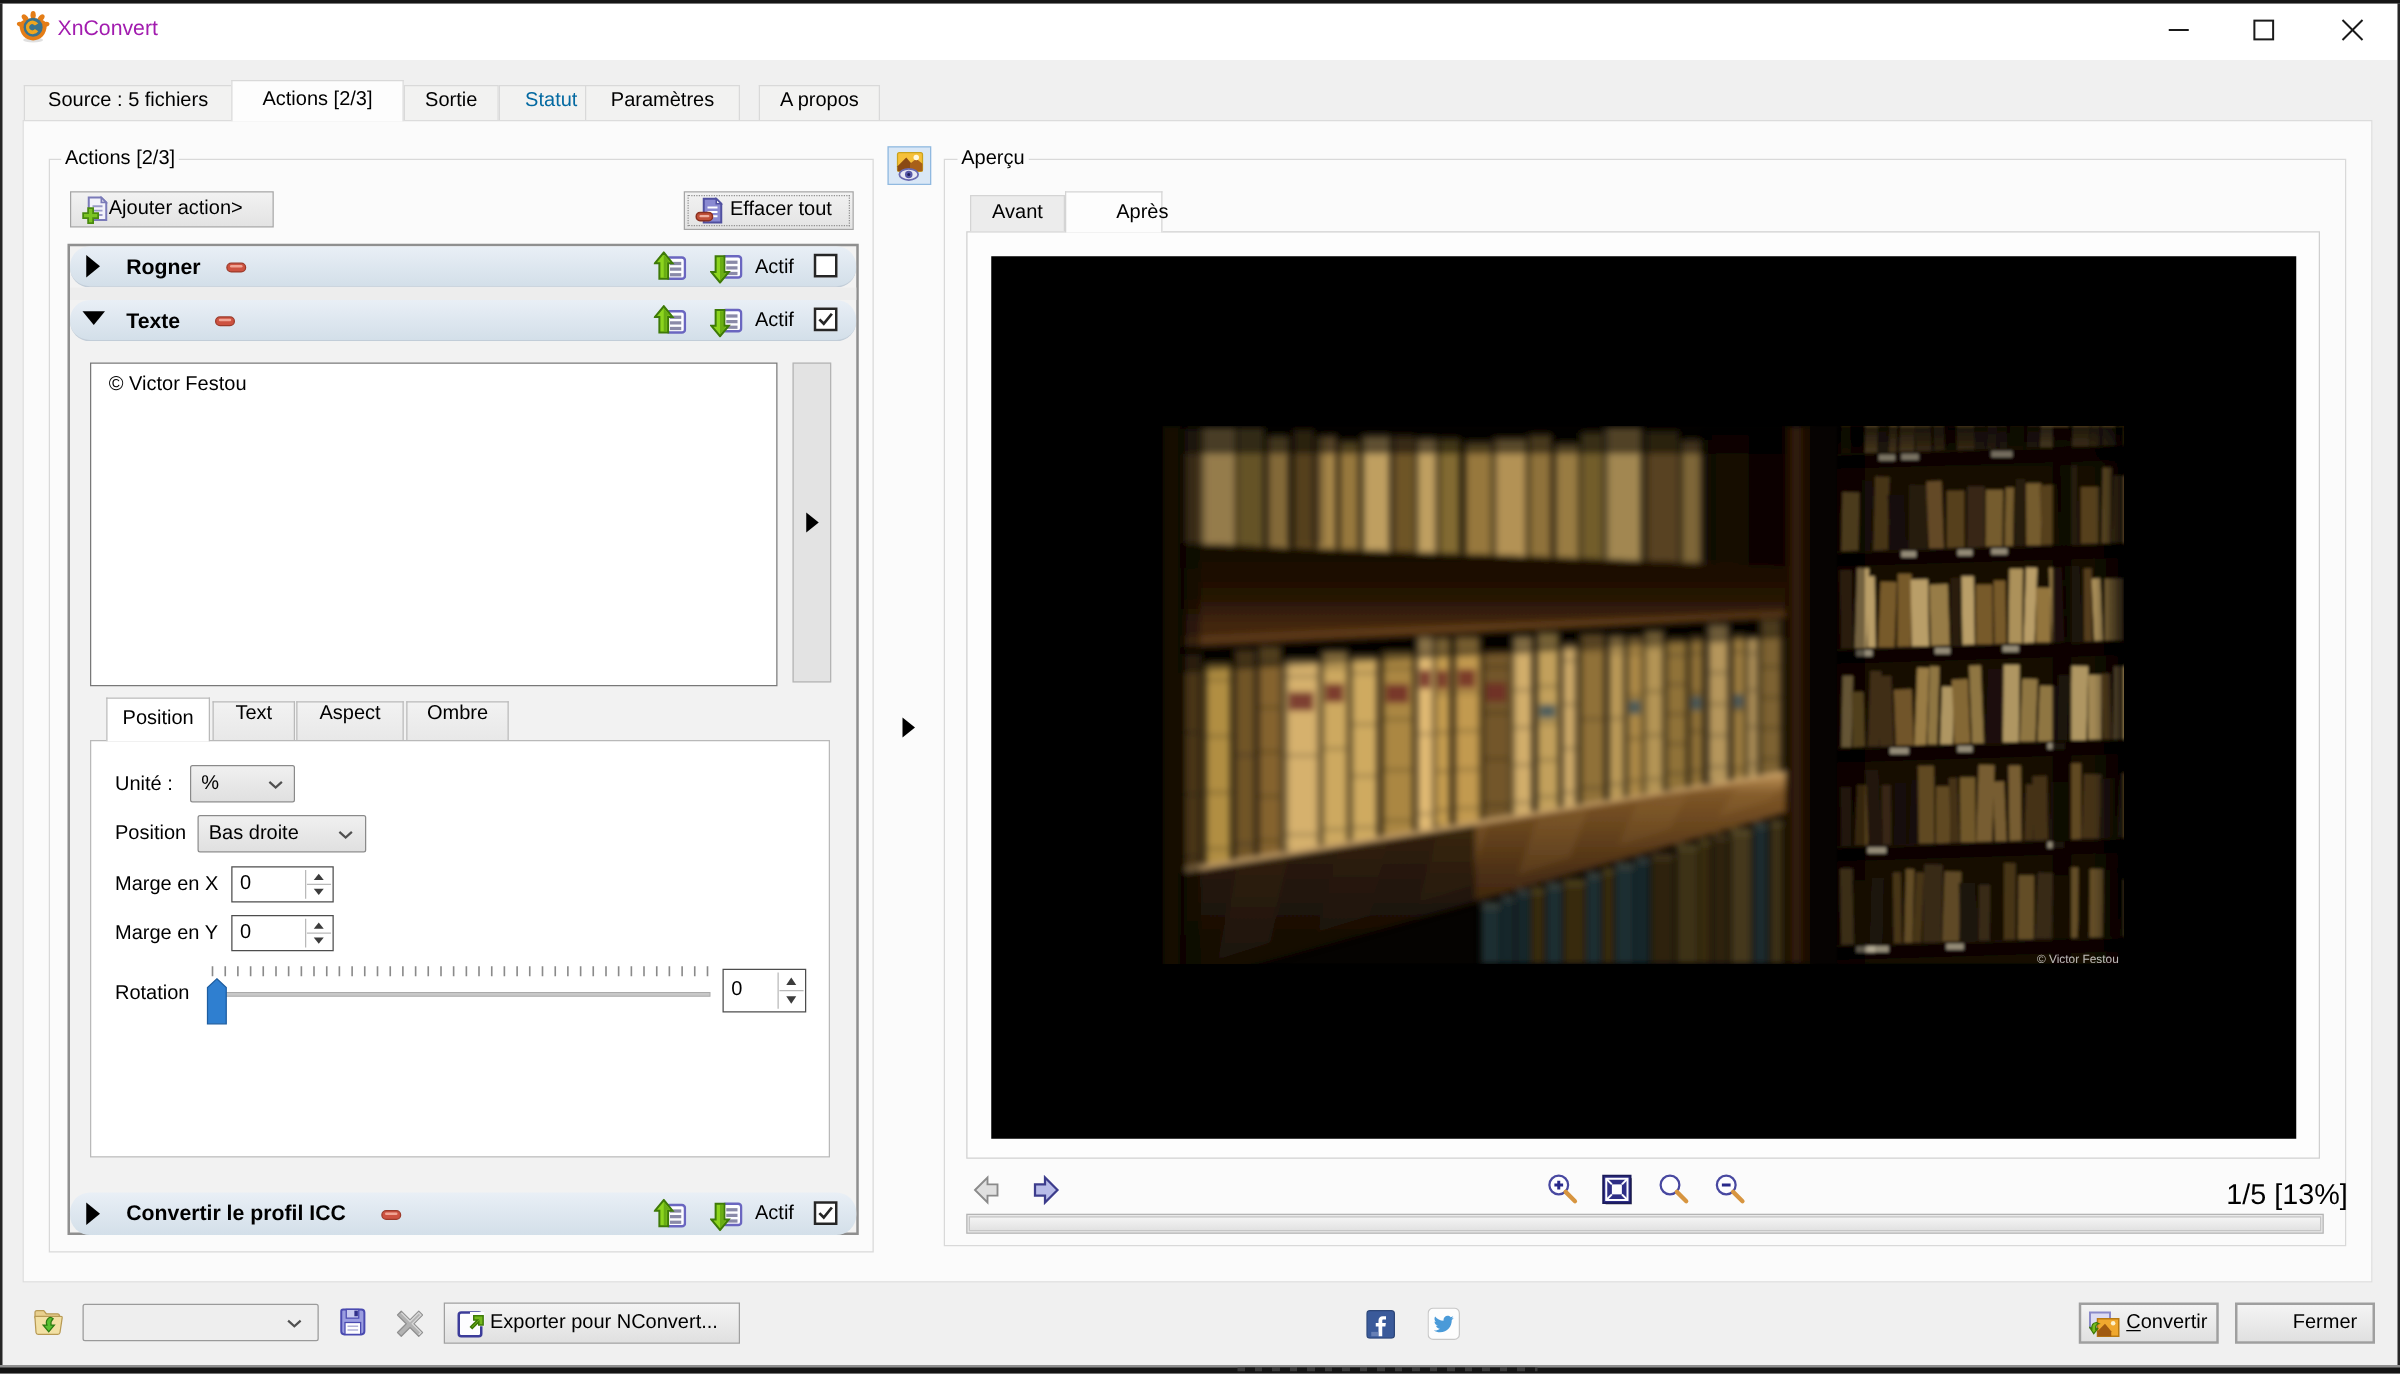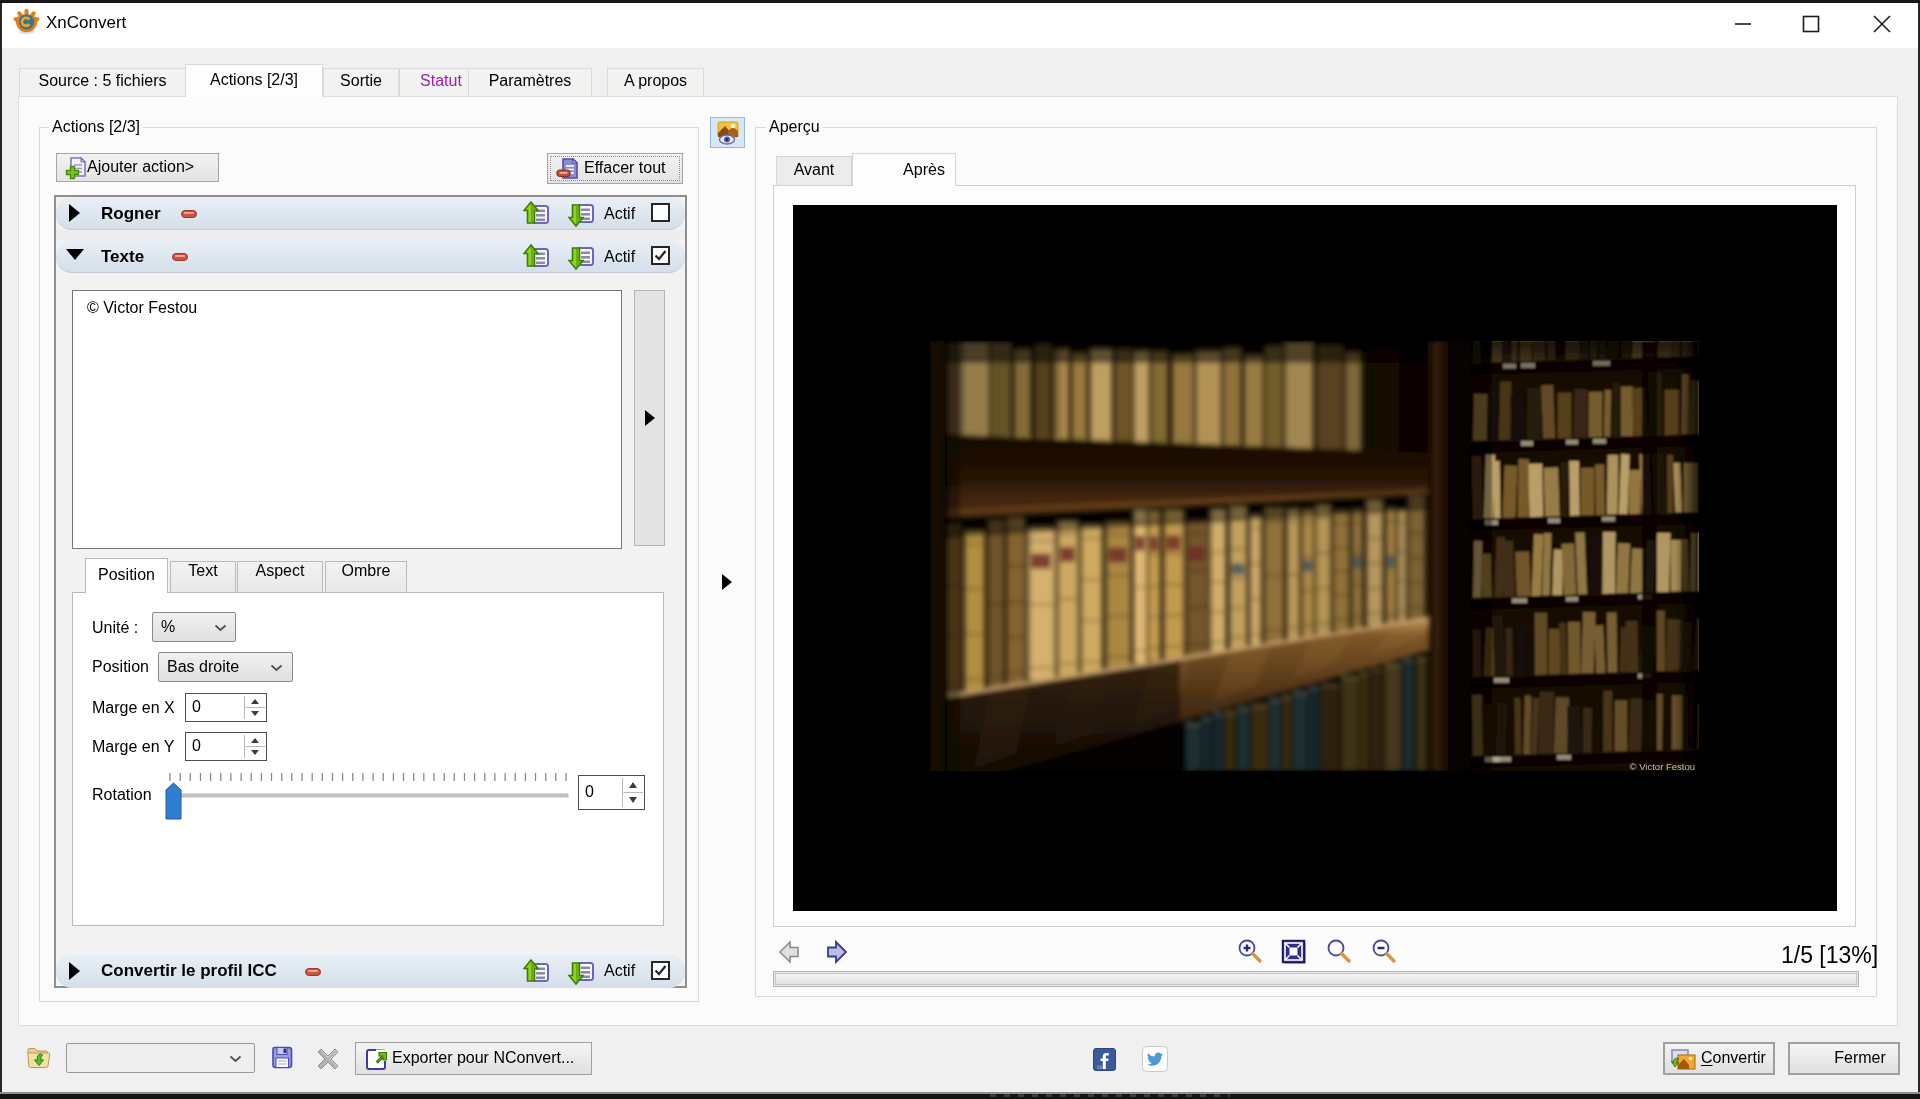--- a/index.html
+++ b/index.html
@@ -3,21 +3,21 @@
 <style>
 * { margin:0; padding:0; box-sizing:border-box; }
 html,body { width:1920px; height:1099px; overflow:hidden; }
 body { font-family:"Liberation Sans", sans-serif; font-size:16px; color:#000; background:#f0f0f0; position:relative; }
 .abs { position:absolute; }
 .tstrip { left:0; top:0; width:1920px; height:3px; background:#161616; }
 .bstrip { left:0; top:1092px; width:1920px; height:7px; background:#141414; border-top:2px solid #8f8f8f; }
 .winl { left:0; top:3px; width:2px; height:1089px; background:#262626; }
 .winr { left:1918px; top:3px; width:2px; height:1089px; background:#262626; }
 .titlebar { left:2px; top:3px; width:1916px; height:45px; background:#ffffff; }
-.title-text { left:46px; top:13px; font-size:17px; color:#000000;text-align:right; }
+.title-text { left:46px; top:13px; font-size:17px; color:#a21caf;text-align:right; }
 .tabframe { left:18px; top:96px; width:1880px; height:930px; background:#fbfbfb; border:1px solid #dcdcdc; }
 .mtab { top:68px; height:28px; background:#f2f2f1; border:1px solid #d9d9d9; border-bottom:none; text-align:center; padding-top:3px; font-size:16px; }
 .mtab.sel { top:64px; height:33px; background:#fdfdfd; border:1px solid #d9d9d9; border-bottom:none; padding-top:6px; z-index:3; }
 .groupbox { border:1px solid #d9d9d9; }
 .grouplabel { background:#fbfbfb; padding:0 3px; font-size:16px; }
 .btn { background:linear-gradient(#f2f2f2,#e3e3e3); border:1px solid #a5a5a5; }
 .hdr { left:56px; width:629px; height:33px; background:linear-gradient(#e9eff6,#d3dfe9); border-bottom:1px solid #c2cdd8;border-radius:16px; }
 .hdr .htxt { position:absolute; left:45px; top:7px; font-weight:bold; font-size:17px; }
 .gap { left:56px; width:629px; height:10px; background:#ededed; }
 .actif { position:absolute; left:548px; top:8px; font-size:16px; }
@@ -67,21 +67,21 @@
   <line x1="7" y1="19" x2="23" y2="19" stroke="#1a1a1a" stroke-width="1.6"></line>
   <rect x="75.5" y="11.5" width="15" height="15" fill="none" stroke="#1a1a1a" stroke-width="1.6"></rect>
   <line x1="146" y1="11" x2="162" y2="27" stroke="#1a1a1a" stroke-width="1.6"></line>
   <line x1="162" y1="11" x2="146" y2="27" stroke="#1a1a1a" stroke-width="1.6"></line>
 </svg>
 
 <div class="abs tabframe"></div>
 <div class="abs mtab" style="left:19px;width:167px;">Source : 5 fichiers</div>
 <div class="abs mtab sel" style="left:185px;width:138px;">Actions [2/3]</div>
 <div class="abs mtab" style="left:323px;width:76px;">Sortie</div>
-<div class="abs mtab" style="left:399px;width:84px;color:#a21caf;">Statut</div>
+<div class="abs mtab" style="left:399px;width:84px;color:#0369a1;">Statut</div>
 <div class="abs mtab" style="left:468px;width:124px;">Paramètres</div>
 <div class="abs mtab" style="left:607px;width:97px;">A propos</div>
 
 <div class="abs groupbox" style="left:39px;top:127px;width:660px;height:875px;"></div>
 <div class="abs grouplabel" style="left:49px;top:118px;">Actions [2/3]</div>
 
 <div class="abs btn" style="left:56px;top:153px;width:163px;height:29px;padding-left:12px;">
   <svg class="abs" style="left:6px;top:2px" width="26" height="26" viewBox="0 0 26 26">
     <path d="M8 2 L18 2 L22 6 L22 20 L8 20 Z" fill="#f2f2fa" stroke="#7a7ab8" stroke-width="1.6"></path>
     <path d="M18 2 L18 6 L22 6 Z" fill="#c8c8e0" stroke="#7a7ab8" stroke-width="1.2"></path>
@@ -315,21 +315,21 @@
     <circle cx="12" cy="19.5" r="3" fill="#5858a8"></circle>
     <circle cx="12" cy="19.5" r="1.2" fill="#20205a"></circle>
   </svg>
 </div>
 <div class="abs tri-r" style="left:722px;top:574px;border-left-width:10px;border-top-width:8px;border-bottom-width:8px;"></div>
 
 <div class="abs groupbox" style="left:755px;top:127px;width:1122px;height:870px;"></div>
 <div class="abs grouplabel" style="left:766px;top:118px;">Aperçu</div>
 <div class="abs prevpanel"></div>
 <div class="abs ptab" style="left:776px;width:76px;">Avant</div>
-<div class="abs ptab sel" style="left:852px;width:104px;padding-left:40px;">Après</div>
+<div class="abs ptab sel" style="left:852px;width:78px;padding-left:40px;">Après</div>
 <div class="abs blackbox"></div>
 <svg class="photo" width="769" height="430" viewBox="0 0 769 430" style="position:absolute;left:930px;top:341px">
     <defs>
       <filter id="bl2" x="-5%" y="-5%" width="110%" height="110%">
         <feGaussianBlur stdDeviation="2.4"></feGaussianBlur>
       </filter>
       <filter id="bl1" x="-5%" y="-5%" width="110%" height="110%">
         <feGaussianBlur stdDeviation="1.3"></feGaussianBlur>
       </filter>
       <linearGradient id="b1" x1="0" y1="0" x2="0" y2="1">

